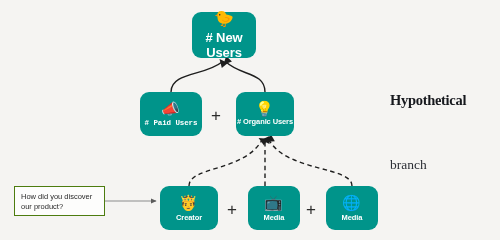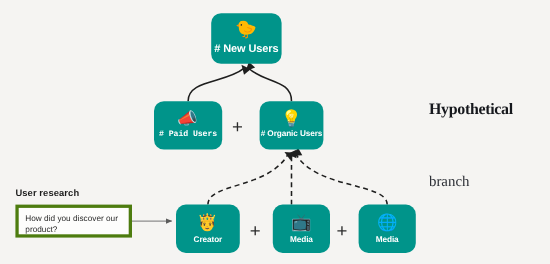--- a/index.html
+++ b/index.html
@@ -47,21 +47,21 @@
     font-weight: bold;
     color: #ffffff;
     letter-spacing: -0.1px;
   }
 
   
   #node-new-users {
     left: 192px; top: 12px; width: 64px; height: 46px;
   }
   #node-new-users .emoji { font-size: 16px; margin-bottom: 3px; }
-  #node-new-users .nlabel { font-size: 10px; }
+  #node-new-users .nlabel { font-size: 13px; }
 
   
   #node-paid-users {
     left: 140px; top: 92px; width: 62px; height: 44px;
   }
   #node-paid-users .emoji { font-size: 15px; margin-bottom: 3px; }
   #node-paid-users .nlabel { font-size: 7.5px; font-family: Liberation Mono, monospace; }
 
   #node-organic-users {
     left: 236px; top: 92px; width: 58px; height: 44px;
@@ -105,24 +105,24 @@
     top: 170px;
     font-size: 8.5px;
     font-weight: bold;
     color: #1b1b1b;
     letter-spacing: 0.1px;
   }
   #research-box {
     position: absolute;
     left: 14px;
     top: 186px;
-    width: 106px;
+    width: 91px;
     height: 30px;
     background: #fdfdfc;
-    border: 3px solid #4d7c0f;
+    border: 1px solid #4d7c0f;
     box-sizing: border-box;
     padding: 5px 6px 0 6px;
     font-size: 7.5px;
     line-height: 1.35;
     color: #2a2a2a;
   }
 
   
   #hypo-wrap {
     position: absolute;
@@ -204,21 +204,20 @@
     <span class="nlabel">Media</span>
   </div>
 
   <div class="plus" id="plus-bot-2">+</div>
 
   <div class="node" id="node-other">
     <span class="emoji">🌐</span>
     <span class="nlabel">Media</span>
   </div>
 
-  <div id="research-title">User research</div>
   <div id="research-box">How did you discover our product?</div>
 
   <div id="hypo-wrap">
     <span id="hypo-line1">Hypothetical</span>
     <span id="hypo-line2">branch</span>
   </div>
 
 </div>
 
 </body></html>

